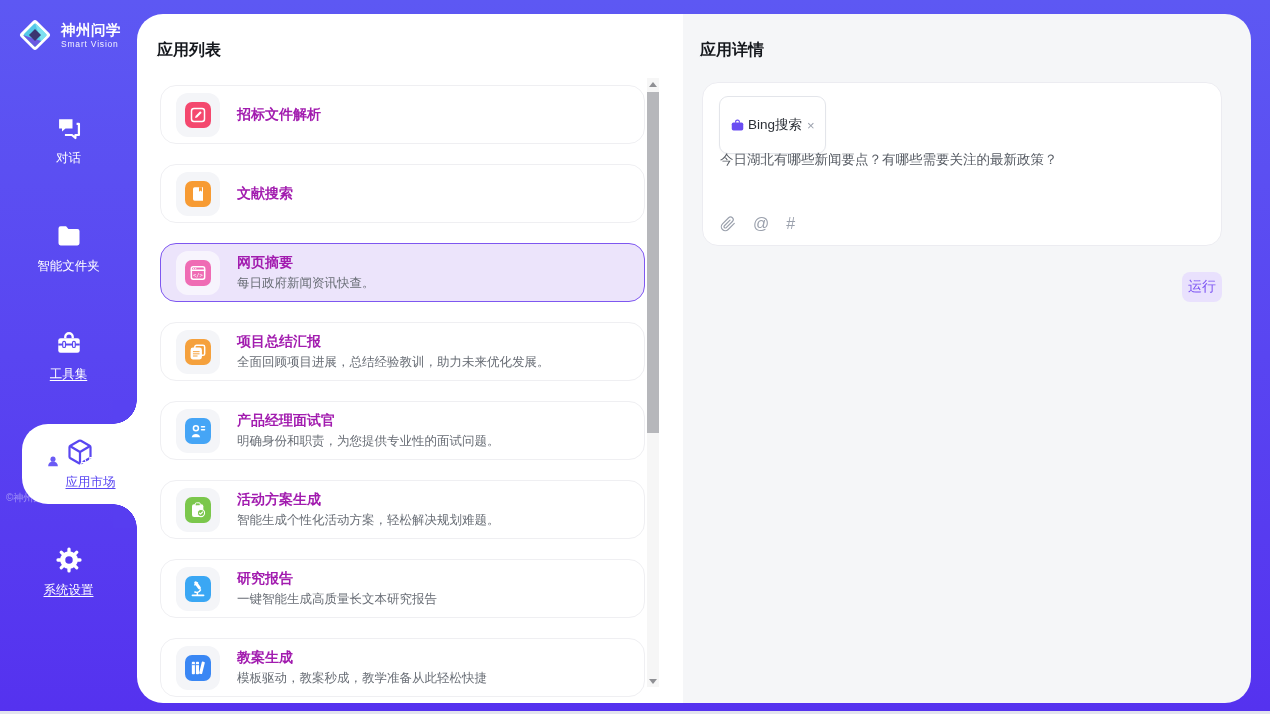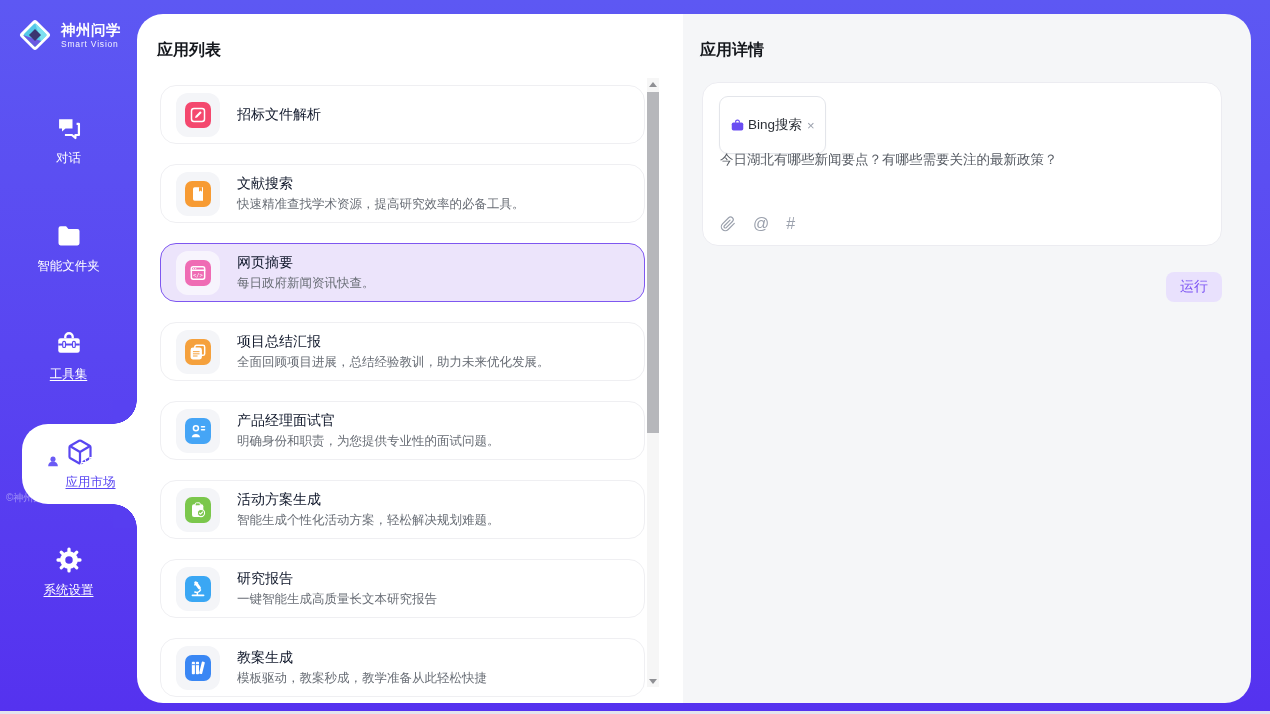--- a/index.html
+++ b/index.html
@@ -53,21 +53,21 @@
   .card{height:59px;margin-bottom:20px;border:1px solid #efeff2;border-radius:16px;
     background:#fff;display:flex;align-items:center;padding:0;box-sizing:border-box;cursor:pointer;}
   .card.selected{background:#ece4fb;border:1.5px solid #7e57f0;}
   .tile{width:44px;height:44px;border-radius:12px;background:#f4f5f8;margin-left:15px;
     display:flex;align-items:center;justify-content:center;flex:0 0 auto;}
   .card.selected .tile{background:rgba(255,255,255,.6);}
   .tile-inner{width:26px;height:26px;border-radius:7px;display:flex;align-items:center;
     justify-content:center;}
   .tile-inner svg{width:20px;height:20px;display:block;}
   .card-text{margin-left:17px;min-width:0;}
-  .card-title{font-size:14px;font-weight:normal;color:#0f172a;line-height:17px;}
+  .card-title{font-size:14px;font-weight:bold;color:#a21caf;line-height:17px;}
   .card-desc{font-size:12.5px;color:#686d75;margin-top:4px;white-space:nowrap;}
   
   .vscroll{position:absolute;right:24px;top:64px;bottom:16px;width:12px;background:#f6f6f6;}
   .vs-arrow{position:absolute;left:0;width:12px;height:12px;display:flex;align-items:center;
     justify-content:center;cursor:pointer;}
   .vs-arrow.up{top:0;}
   .vs-arrow.down{bottom:0;}
   .tri-up{width:0;height:0;border-left:4px solid transparent;border-right:4px solid transparent;
     border-bottom:5px solid #8f9094;}
   .tri-down{width:0;height:0;border-left:4px solid transparent;border-right:4px solid transparent;
@@ -79,21 +79,21 @@
   .chip{position:absolute;top:13px;left:16px;height:30px;display:inline-flex;align-items:center;
     gap:3px;padding:13px 10px;border:1px solid #e3e5ea;border-radius:9px;background:#fff;
     box-shadow:0 1px 2px rgba(0,0,0,.03);}
   .chip-icon svg{width:15px;height:15px;display:block;}
   .chip-label{font-size:13.5px;color:#2b2f36;}
   .chip-close{font-size:13px;color:#9ba1ad;margin-left:2px;cursor:pointer;line-height:1;}
   .query-text{position:absolute;left:17px;top:68px;right:16px;font-size:13.5px;color:#565b63;}
   .attach-row{position:absolute;left:17px;bottom:13px;display:flex;align-items:center;gap:17px;}
   .attach-ic{color:#9ba1ad;font-size:16px;line-height:1;display:flex;align-items:center;cursor:pointer;}
   .attach-ic svg{width:16px;height:16px;display:block;}
-  .run-btn{position:absolute;top:258px;right:29px;padding:6px 14px;background:#e9e1fd;
+  .run-btn{position:absolute;top:258px;right:29px;padding:6px 6px;background:#e9e1fd;
     color:#7b53f3;font-size:14px;border:none;border-radius:8px;cursor:pointer;
     font-family:inherit;}
 </style>
 </head>
 <body>
 
 <div class="purple-frame"></div>
 
 <div class="sidebar">
   <div class="brand">
@@ -209,21 +209,20 @@
     <div class="tile">
       <span class="tile-inner" style="background: rgb(247, 155, 51); color: rgb(247, 155, 51);">
               <svg viewBox="0 0 24 24">
                 <path fill="#fff" d="M6 6A2 2 0 0 1 8 4h10v16H8a2 2 0 0 1-2-2z"></path>
                 <path d="M13.2 4v5.2l1.8-1.3 1.8 1.3V4z" fill="currentColor"></path>
               </svg>
             </span>
     </div>
     <div class="card-text">
       <div class="card-title">文献搜索</div>
-      <div class="card-desc">快速精准查找学术资源，提高研究效率的必备工具。</div>
     </div>
   </div>
 
   <div class="card selected">
     <div class="tile">
       <span class="tile-inner" style="background: rgb(239, 108, 180); color: rgb(239, 108, 180);">
               <svg viewBox="0 0 24 24" stroke="#fff" stroke-width="1.8" fill="none" stroke-linecap="round" stroke-linejoin="round">
                 <rect x="4" y="4.6" width="16" height="14.8" rx="2.2"></rect>
                 <path d="M4 8.8h16"></path>
                 <circle cx="6.7" cy="6.7" r=".8" fill="#fff" stroke="none"></circle>

